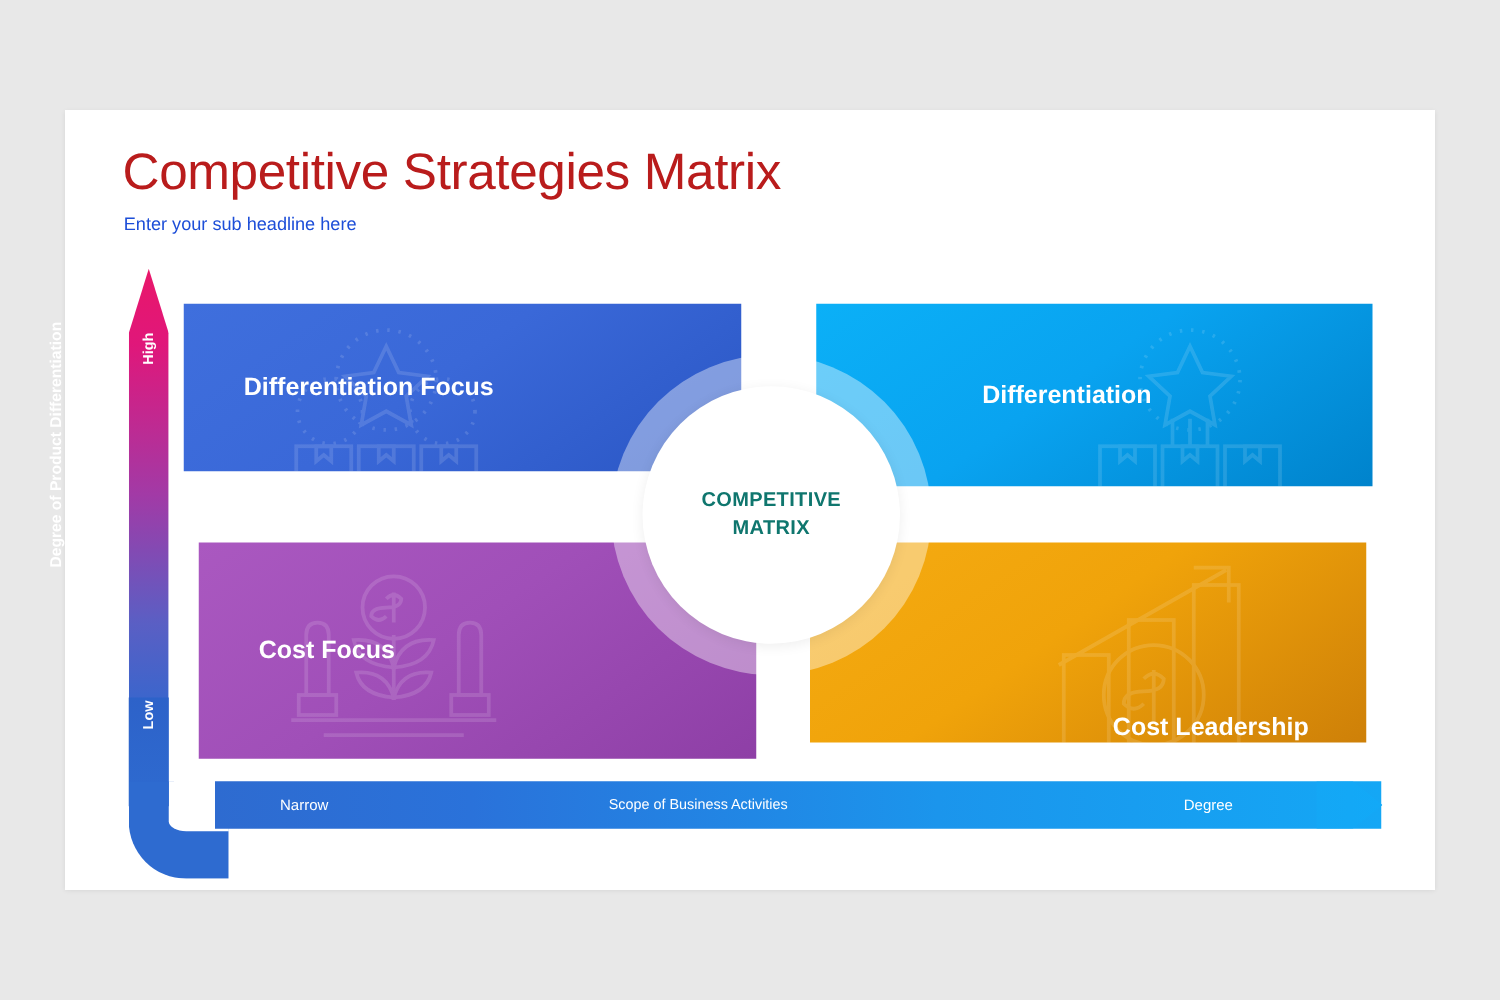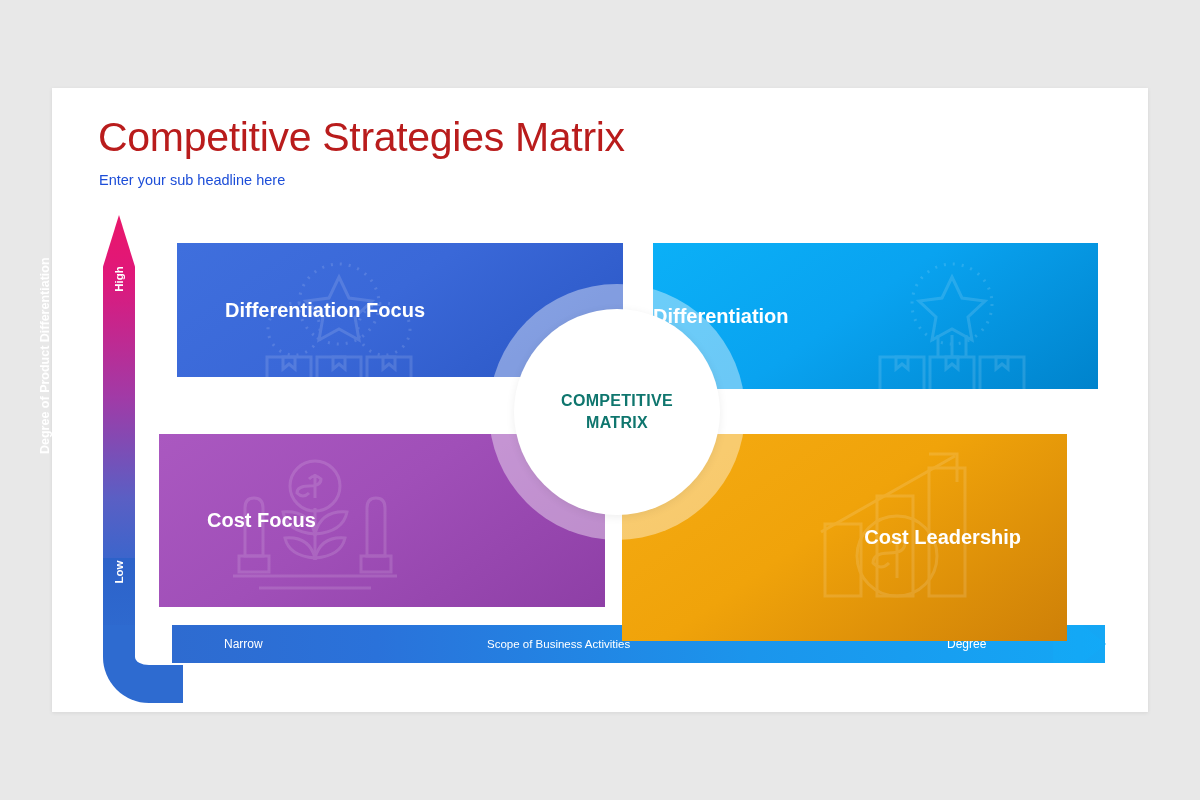--- a/index.html
+++ b/index.html
@@ -85,39 +85,39 @@
   }
   .quad-label {
     position:relative; z-index:3;
     color:#ffffff; font-size:20px; font-weight:bold;
     white-space:nowrap;
   }
   .wm {
     position:absolute; z-index:1;
     opacity:0.13; pointer-events:none;
   }
-  #q-tl { left:125px; top:155px; width:446px; height:134px;
+  #q-tl { left:95px; top:155px; width:446px; height:134px;
           background:linear-gradient(145deg,#3f6fdd 0%,#3a68d8 45%,#2a56c4 100%); }
   #q-tl .quad-label { margin-left:48px; }
   #q-tl .wm { left:62px; top:14px; }
 
   #q-tr { left:601px; top:155px; width:445px; height:146px;
           background:linear-gradient(145deg,#0bb0f7 0%,#09a3f0 45%,#0083cc 100%);
-          justify-content:flex-start; }
+          justify-content:center; }
   #q-tr .quad-label { margin-right:44px; }
   #q-tr .wm { right:46px; top:14px; }
 
   #q-bl { left:107px; top:346px; width:446px; height:173px;
           background:linear-gradient(145deg,#aa58c0 0%,#a04fb8 45%,#8e3fa6 100%); }
   #q-bl .quad-label { margin-left:48px; }
   #q-bl .wm { left:56px; top:12px; }
 
-  #q-br { left:570px; top:346px; width:445px; height:207px;
+  #q-br { left:596px; top:346px; width:445px; height:160px;
           background:linear-gradient(145deg,#f5ab12 0%,#f0a30a 45%,#ce8008 100%);
-          justify-content:flex-end; }
+          justify-content:flex-end;align-items:flex-end; }
   #q-br .quad-label { margin-right:46px; }
   #q-br .wm { right:62px; top:6px; }
 
   
   #halo {
     position:absolute; left:437px; top:196px;
     width:256px; height:256px; border-radius:50%;
     background:rgba(255,255,255,0.40);
     z-index:5;
   }

